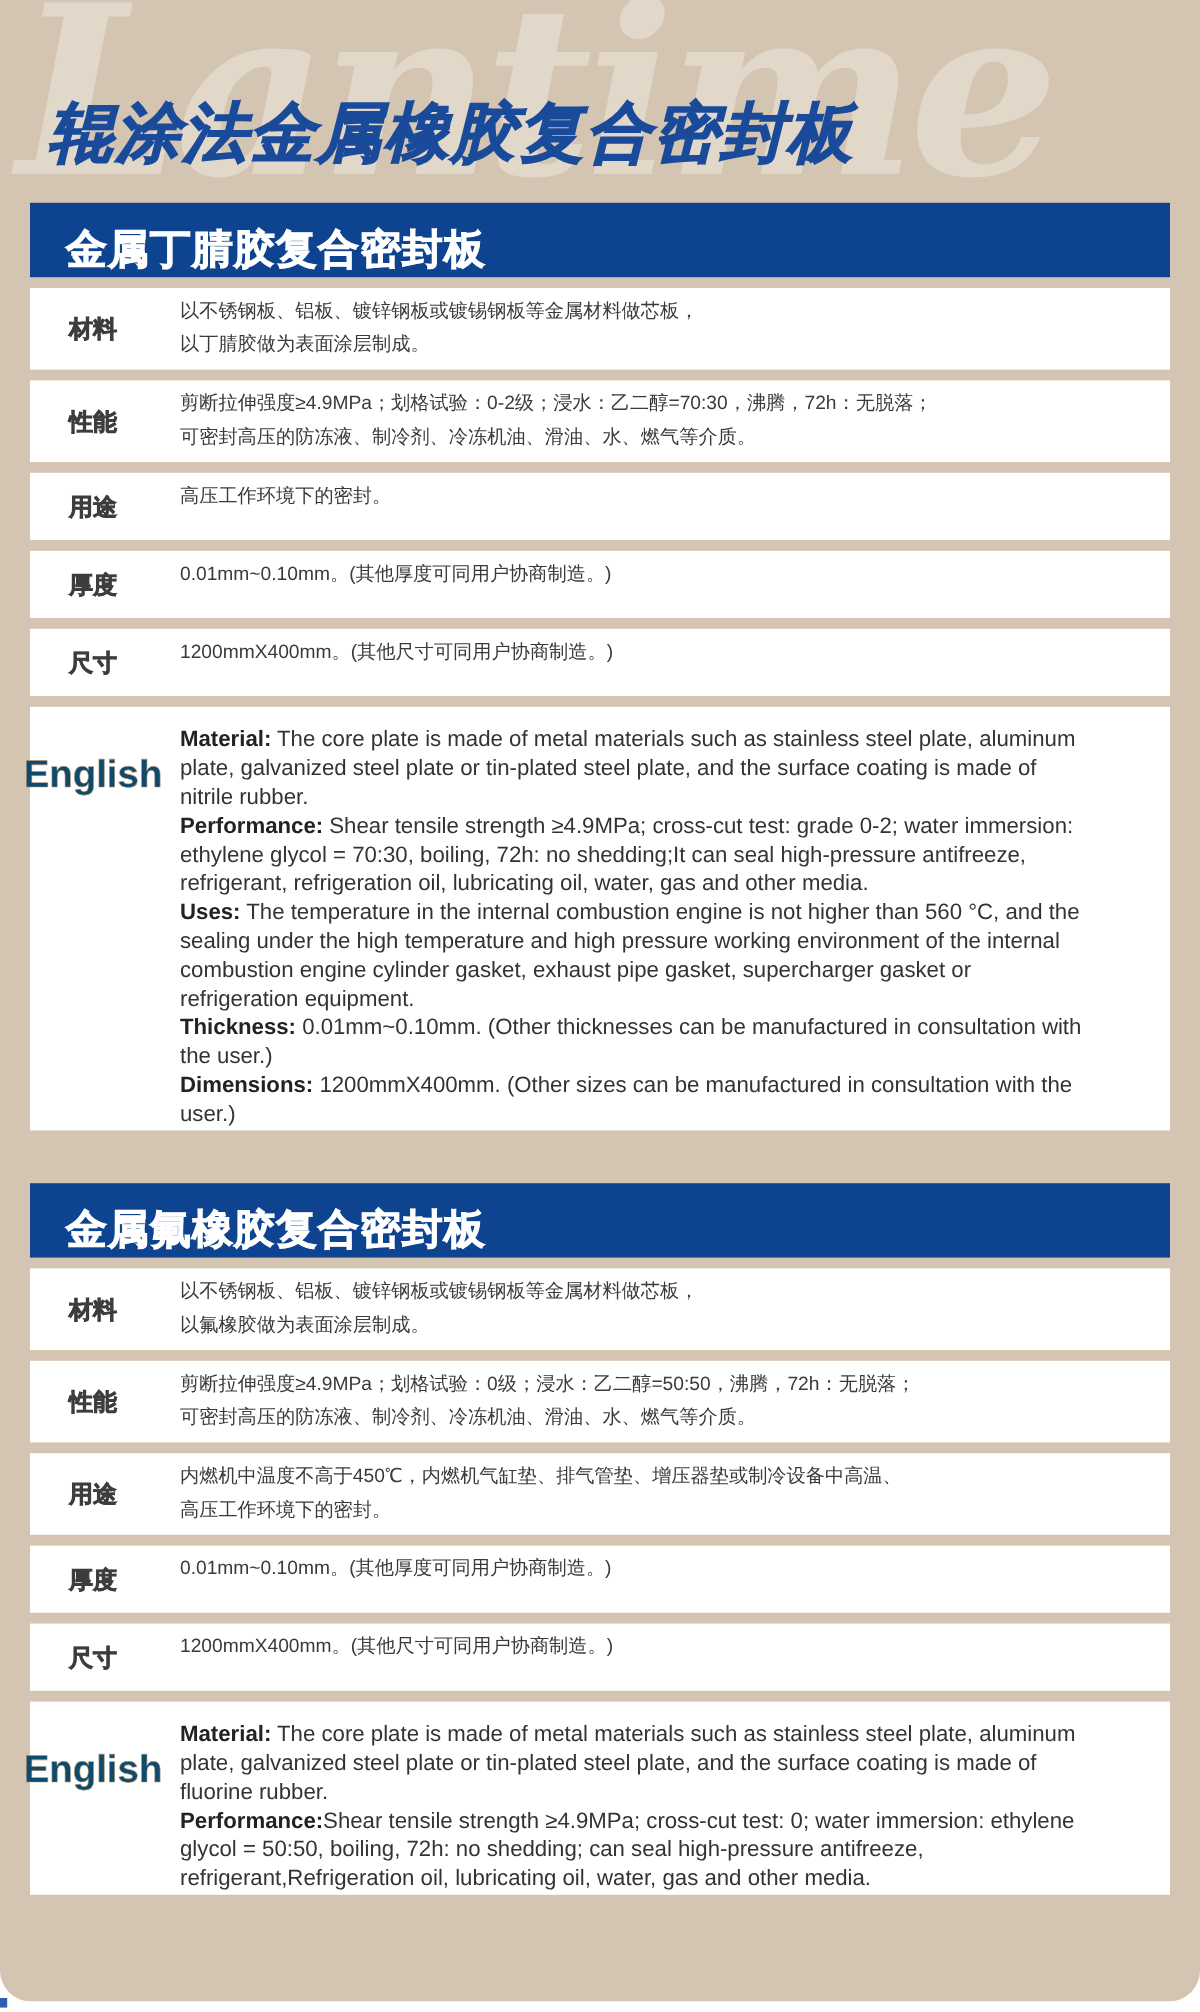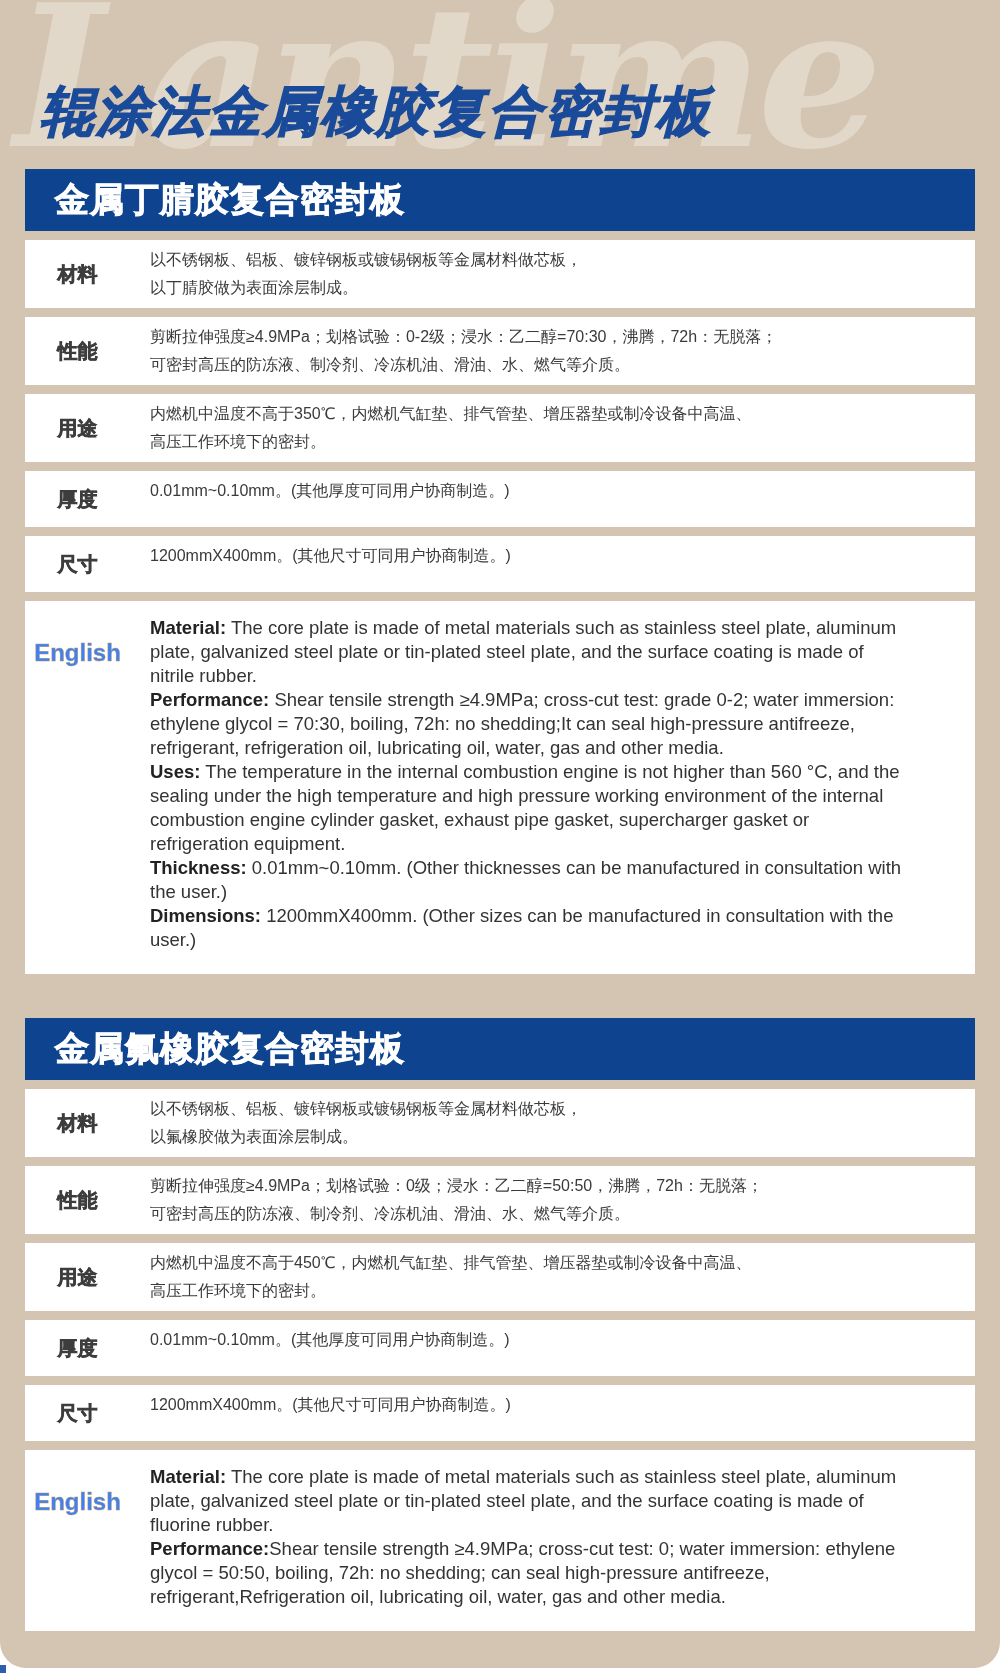--- a/index.html
+++ b/index.html
@@ -45,21 +45,21 @@
 
   .sections { margin:27px 25px 0 25px; }
   .section { margin-top:0; }
   .section + .section { margin-top:44px; }
 
   .section-header {
     height:62px;
     background:#0e448f;
     color:#ffffff;
     display:flex;
-    align-items:center;
+    align-items:flex-end;
     padding-left:30px;
     font-size:34px;
     font-weight:bold;
     -webkit-text-stroke:0.9px #ffffff;
     letter-spacing:1px;
   }
 
   .row {
     display:flex;
     background:#ffffff;
@@ -86,26 +86,26 @@
     font-size:16px;
     line-height:28px;
     color:#3a3a3a;
   }
   .row .cell .line { display:block; }
 
   .row.english { align-items:stretch; }
   .row.english .label {
     align-items:flex-start;
     padding-top:38px;
-    color:#3b82f6;
+    color:#0c4a6e;
     -webkit-text-stroke:0.5px #b4916d;
-    font-size:24px;
+    font-size:32px;
   }
   .row.english .cell {
-    padding:15px 68px 22px 20px;
+    padding:15px 68px 2px 20px;
     font-size:18.5px;
     line-height:24px;
     color:#333333;
     justify-content:center;
     align-items:flex-end;
   }
   .row.english .cell p { margin:0; }
   .row.english .cell strong { font-weight:bold; color:#222222; }
 
   .bottom-strip {
@@ -152,21 +152,20 @@
           <div class="label">性能</div>
           <div class="cell">
             <span class="line">剪断拉伸强度≥4.9MPa；划格试验：0-2级；浸水：乙二醇=70:30，沸腾，72h：无脱落；</span>
             <span class="line">可密封高压的防冻液、制冷剂、冷冻机油、滑油、水、燃气等介质。</span>
           </div>
         </div>
 
         <div class="row">
           <div class="label">用途</div>
           <div class="cell">
-            <span class="line">内燃机中温度不高于350℃，内燃机气缸垫、排气管垫、增压器垫或制冷设备中高温、</span>
             <span class="line">高压工作环境下的密封。</span>
           </div>
         </div>
 
         <div class="row">
           <div class="label">厚度</div>
           <div class="cell">
             <span class="line">0.01mm~0.10mm。(其他厚度可同用户协商制造。)</span>
           </div>
         </div>

